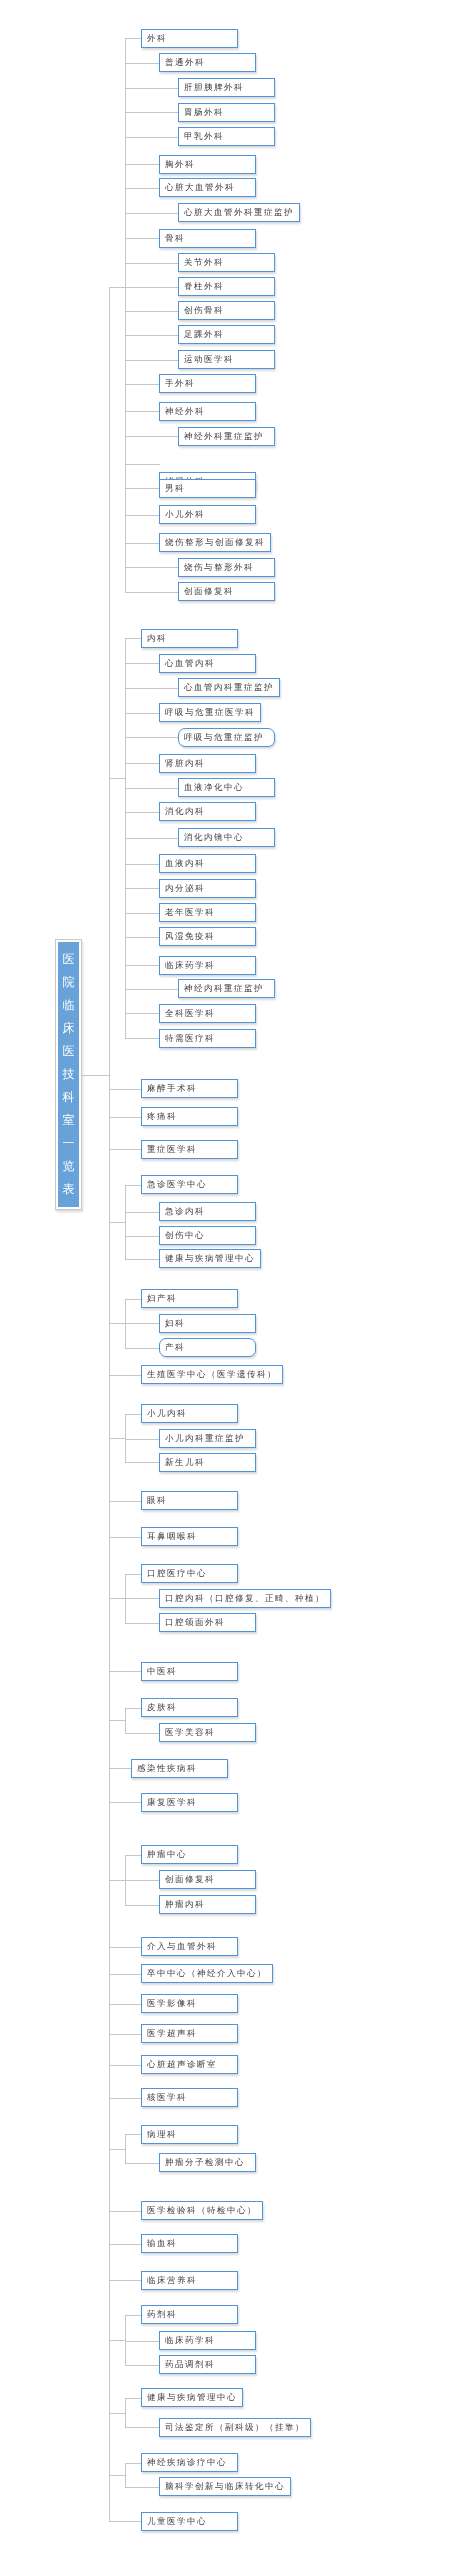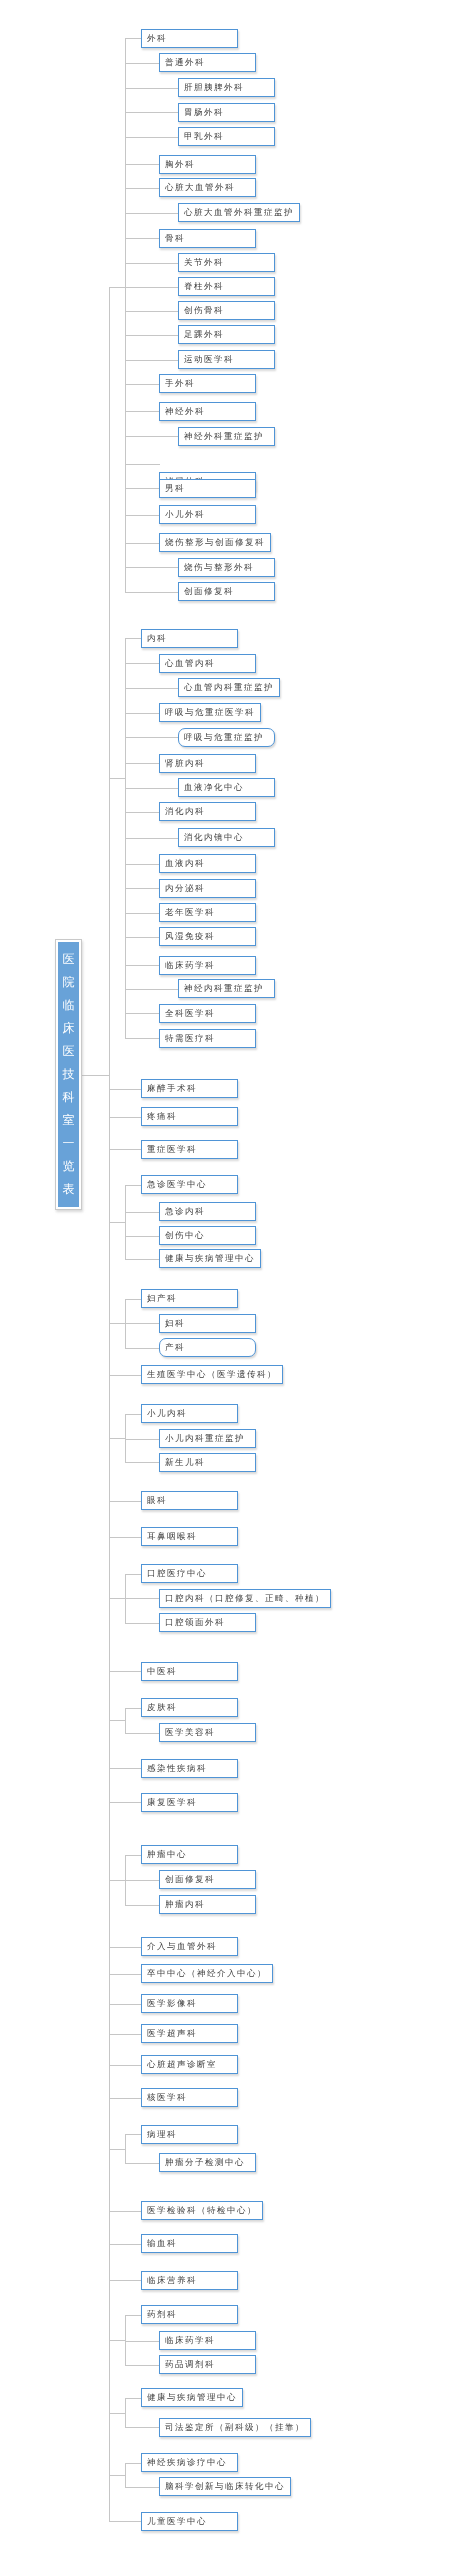--- a/index.html
+++ b/index.html
@@ -189,21 +189,21 @@
     <div class="node" style="left: 159px; top: 1613px;">口腔颌面外科</div>
     <div class="cline" style="left: 109px; top: 1671px; width: 32px; height: 0.6px;"></div>
     <div class="node" style="left: 141px; top: 1662px;">中医科</div>
     <div class="cline" style="left: 125px; top: 1708px; width: 0.6px; height: 25.5px;"></div>
     <div class="cline" style="left: 109px; top: 1720px; width: 16.4px; height: 0.6px;"></div>
     <div class="cline" style="left: 125px; top: 1708px; width: 16.4px; height: 0.6px;"></div>
     <div class="cline" style="left: 125px; top: 1733px; width: 35px; height: 0.6px;"></div>
     <div class="node" style="left: 141px; top: 1698px;">皮肤科</div>
     <div class="node" style="left: 159px; top: 1723px;">医学美容科</div>
     <div class="cline" style="left: 109px; top: 1768px; width: 32px; height: 0.6px;"></div>
-    <div class="node" style="left: 141px; top: 1759px;">感染性疾病科</div>
+    <div class="node" style="left: 131px; top: 1759px;">感染性疾病科</div>
     <div class="cline" style="left: 109px; top: 1802px; width: 32px; height: 0.6px;"></div>
     <div class="node" style="left: 141px; top: 1793px;">康复医学科</div>
     <div class="cline" style="left: 125px; top: 1855px; width: 0.6px; height: 50px;"></div>
     <div class="cline" style="left: 109px; top: 1880px; width: 16.4px; height: 0.6px;"></div>
     <div class="cline" style="left: 125px; top: 1855px; width: 16.4px; height: 0.6px;"></div>
     <div class="cline" style="left: 125px; top: 1880px; width: 35px; height: 0.6px;"></div>
     <div class="cline" style="left: 125px; top: 1905px; width: 35px; height: 0.6px;"></div>
     <div class="node" style="left: 141px; top: 1845px;">肿瘤中心</div>
     <div class="node" style="left: 159px; top: 1870px;">创面修复科</div>
     <div class="node" style="left: 159px; top: 1895px;">肿瘤内科</div>

